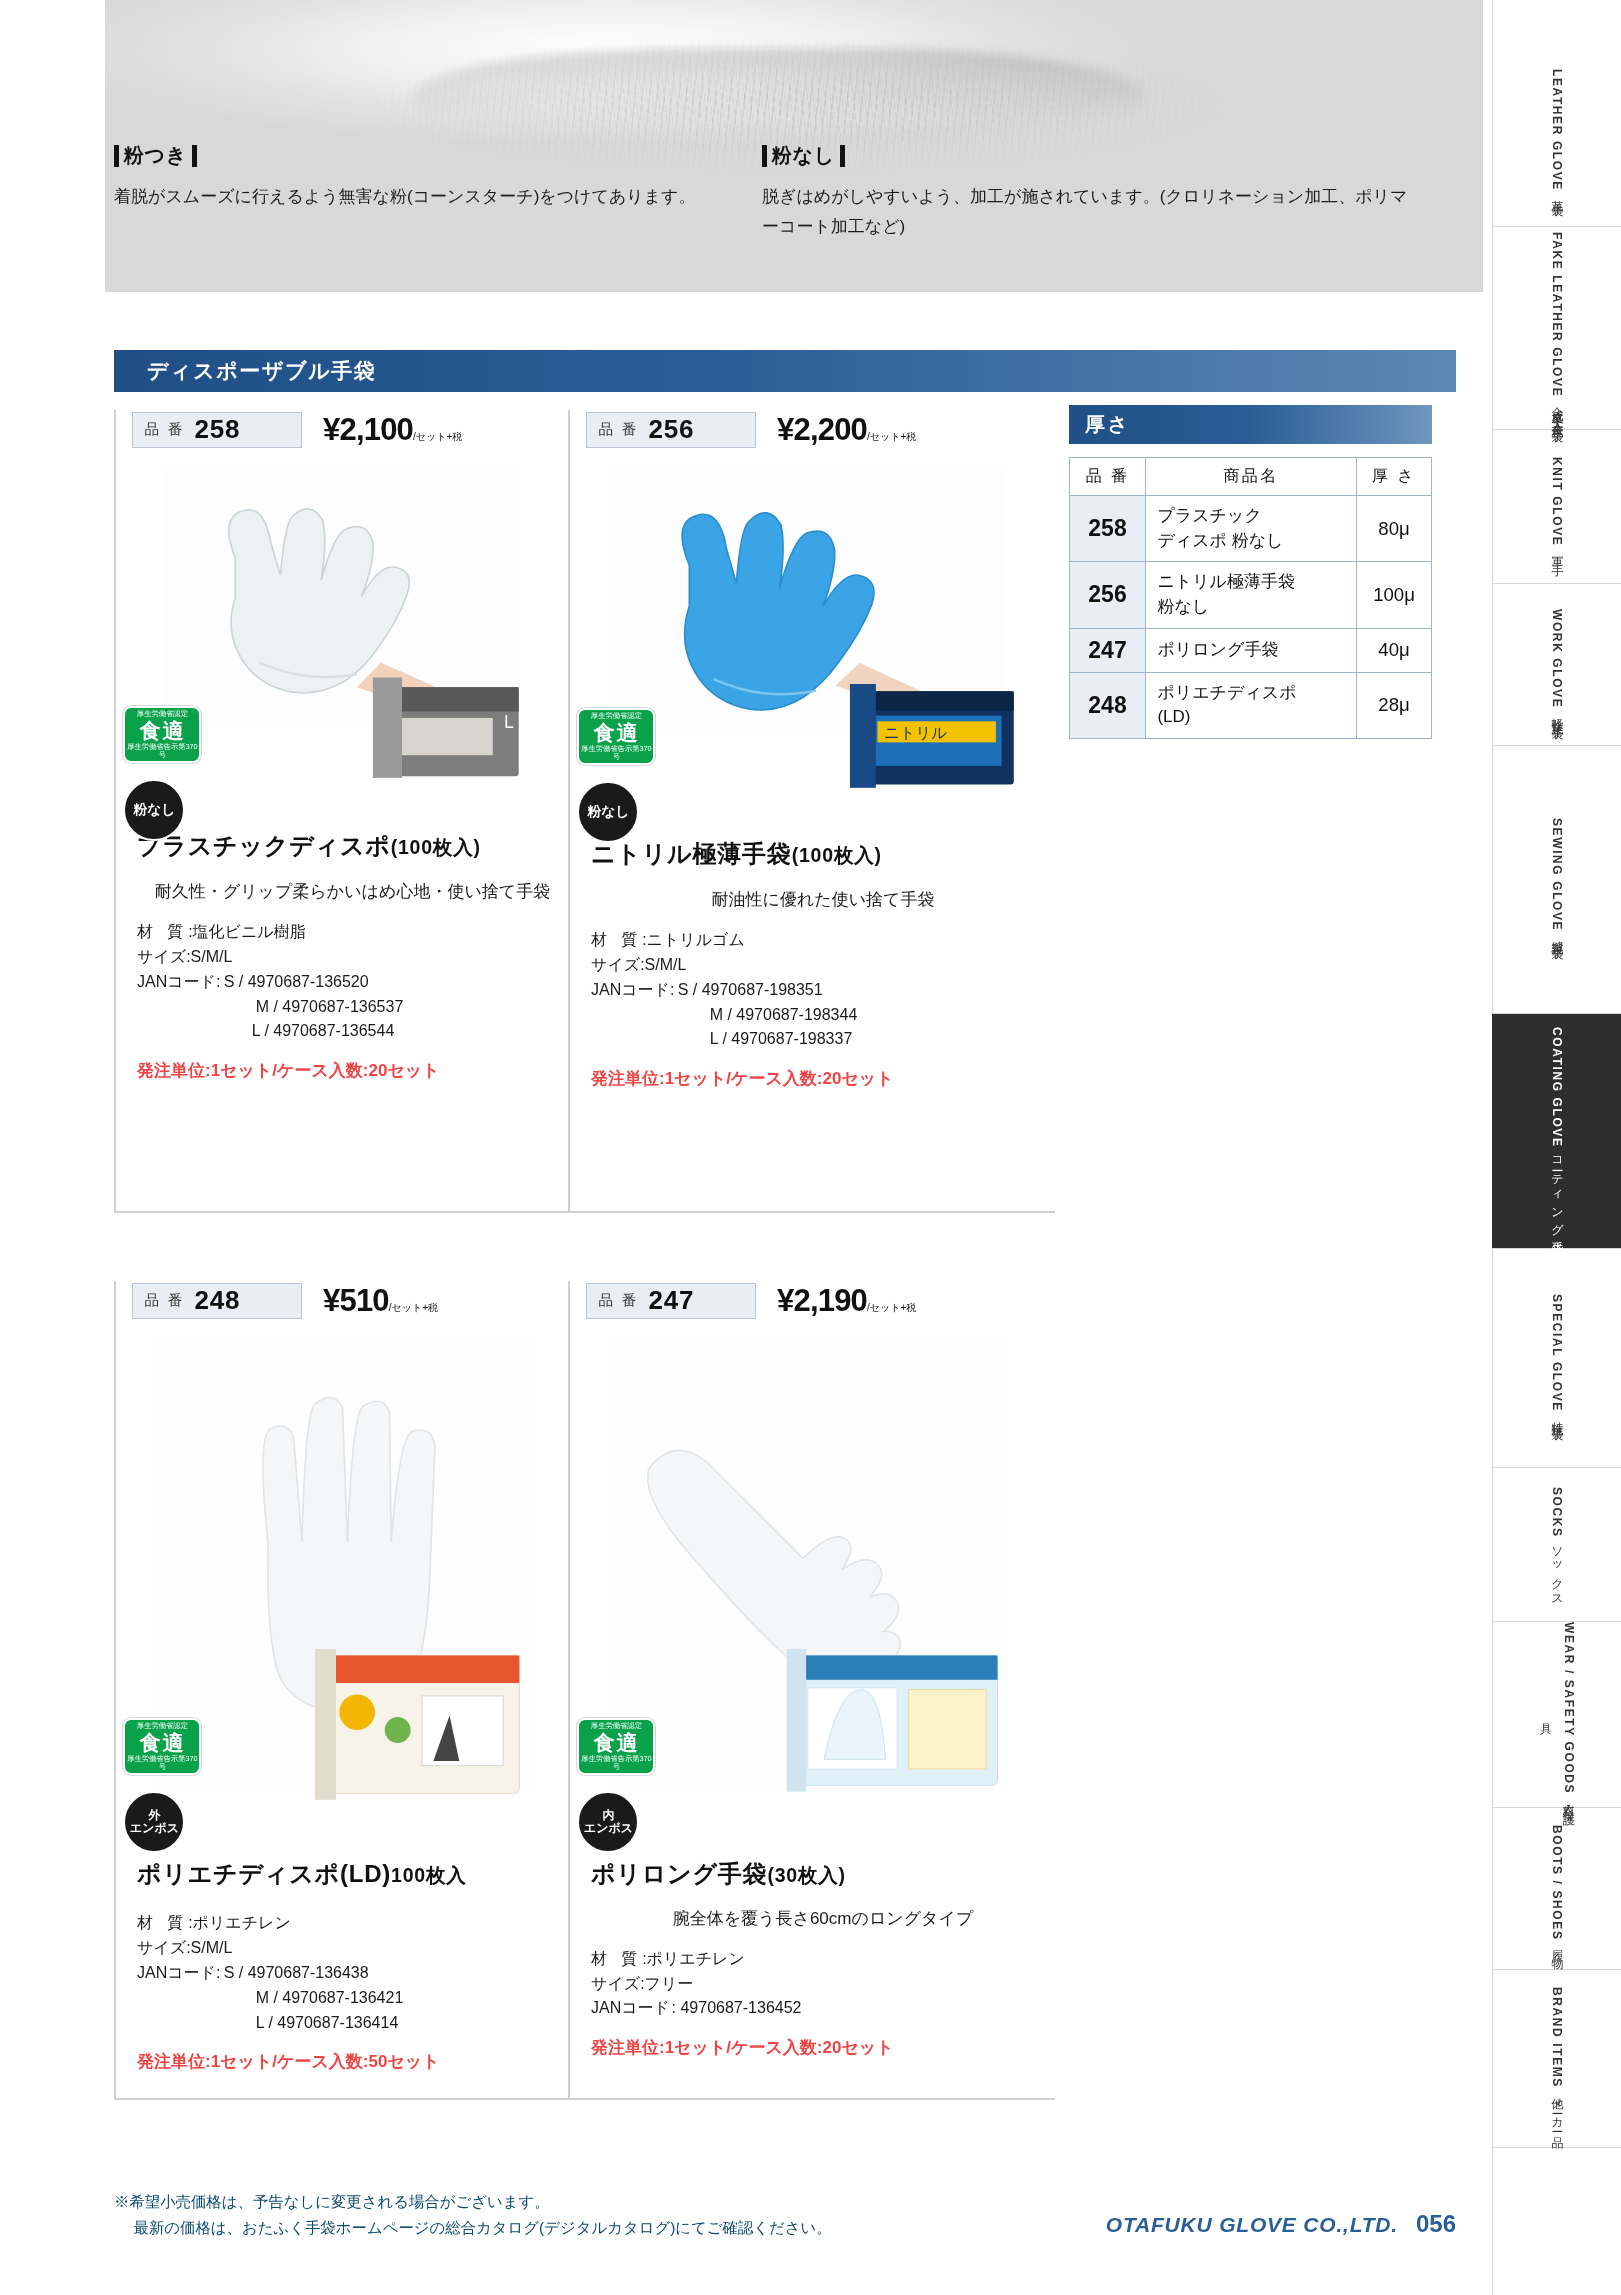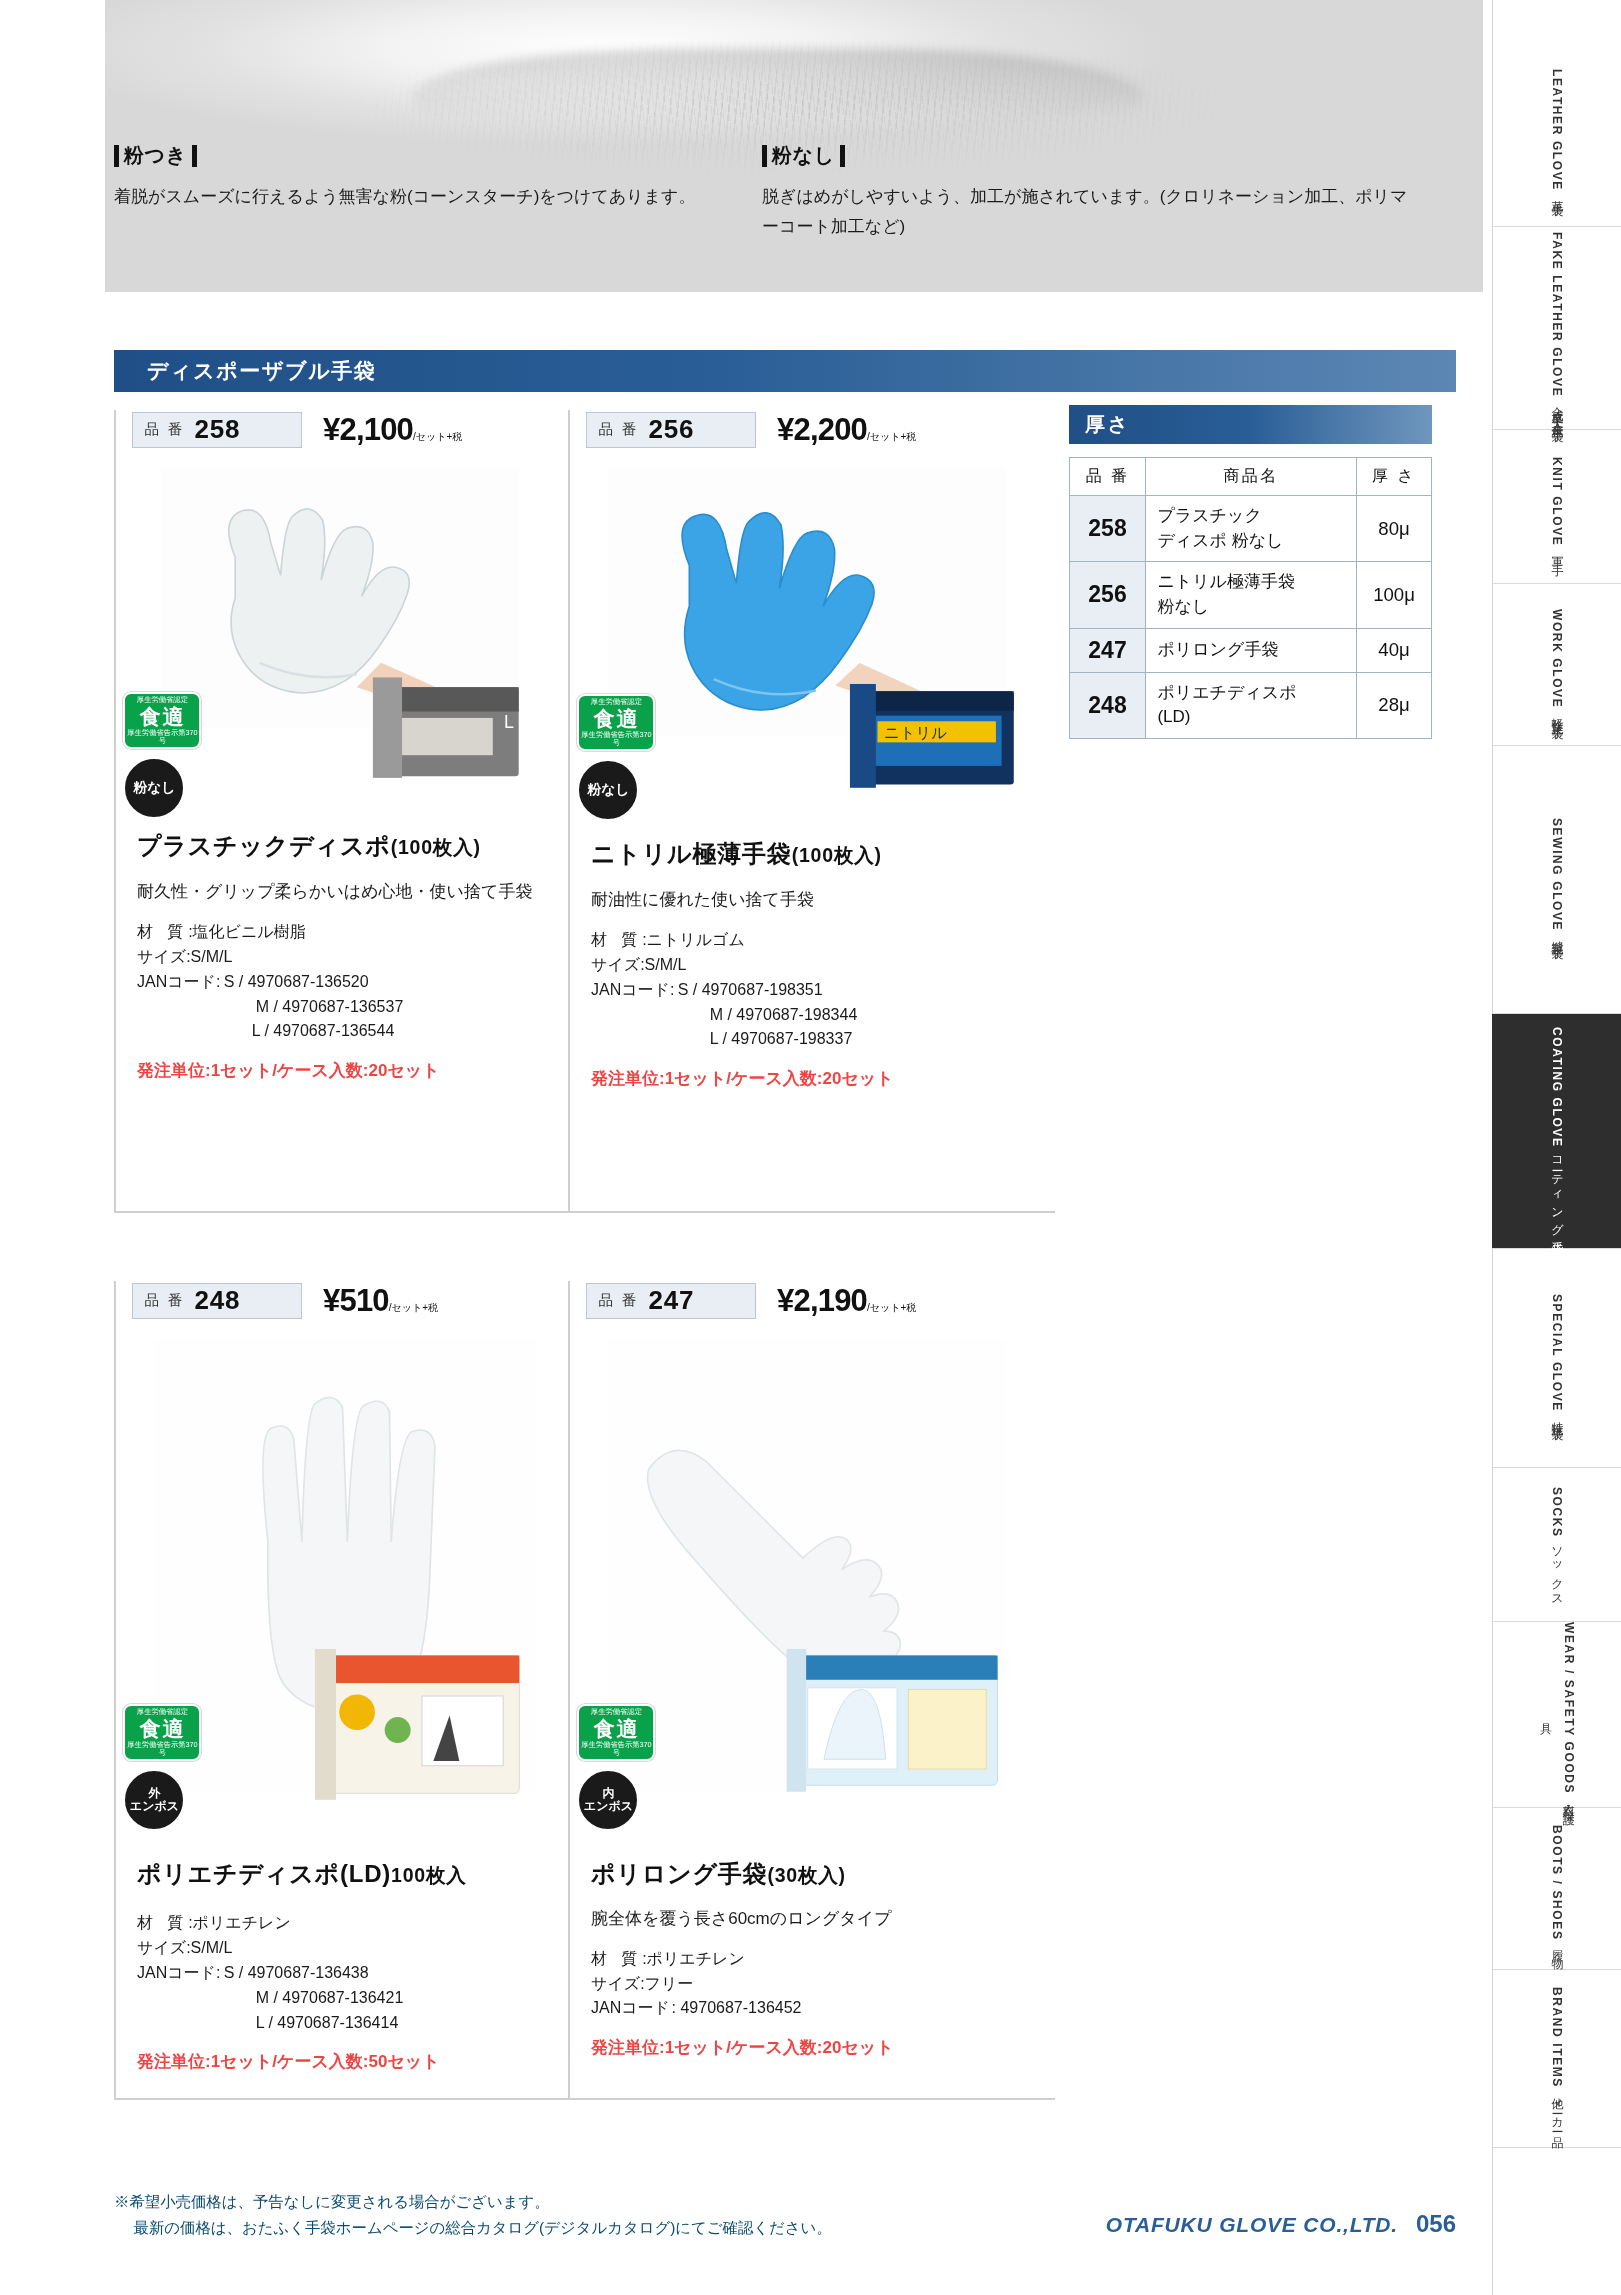--- a/index.html
+++ b/index.html
@@ -78,37 +78,37 @@
   .price .unit{ font-size:10px; font-weight:normal; letter-spacing:0; }
 
   .photo{
     position:relative; margin:11.4px 0 0 24px; background:#fff;
   }
   .prod-name{
     margin-left:23px; font-size:24px; font-weight:bold; letter-spacing:0.8px; color:#111;
   }
   .prod-name .sub{ font-size:19.5px; }
   .prod-desc{
-    margin:16px 0 0 23px; font-size:17px; line-height:1.6; color:#1b1b1b;
+    margin:16px 0 0 23px; font-size:17px; line-height:1.6; color:#1b1b1b;text-align:center;
   }
   .spec{
     margin:14.6px 0 0 23px; font-size:16px; line-height:1.55; color:#1b1b1b;
   }
   .spec .lbl{ letter-spacing:4.9px; }
   .jan-list{ margin-left:0; }
   .jan-list div{ white-space:pre; }
   .order{
     margin:14.6px 0 0 23px; font-size:17px; font-weight:bold; color:#ef4444;
   }
   .card-underline{
     position:absolute; height:1.6px; background:#cfcfcf;
   }
 
   
-  .badge-row{ position:absolute; display:flex; flex-direction:column; gap:8px; z-index:5;}
+  .badge-row{ position:absolute; display:flex; flex-direction:column; gap:16px; z-index:5;margin-top:14px;}
   .badge-food{
     width:78px;height:57px;border-radius:8px;background:#0aa14b;color:#fff;
     display:flex;flex-direction:column;align-items:center;justify-content:center;
     border:2.4px solid #fff; box-shadow:0 0 0 0.8px #cfcfcf;
     font-size:9px; line-height:1.15; text-align:center; padding:3.2px 1.6px;
   }
   .badge-food .big{ font-size:21px; font-weight:bold; letter-spacing:1.6px; }
   .badge-food .tiny{ font-size:7.3px; }
   .badge-circle{
     width:62px;height:62px;border-radius:50%;background:#1a1a1a;color:#fff;

